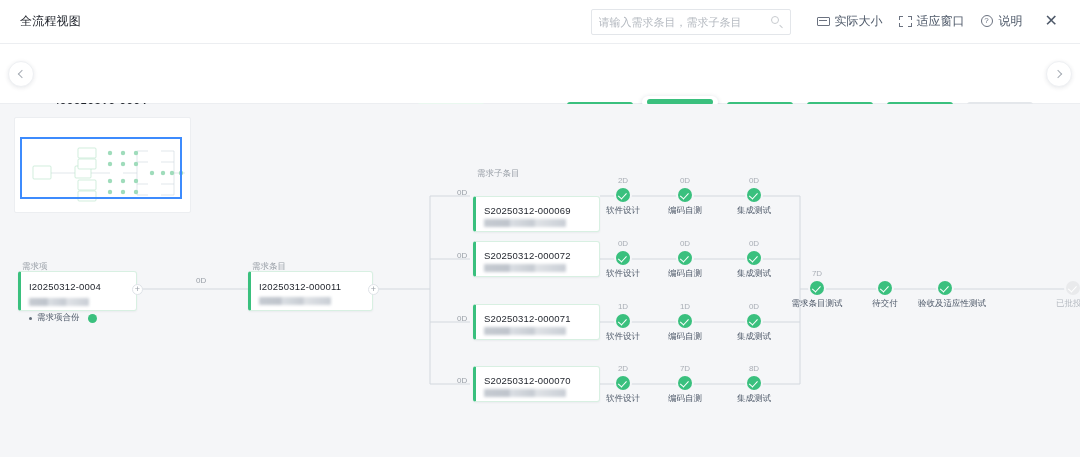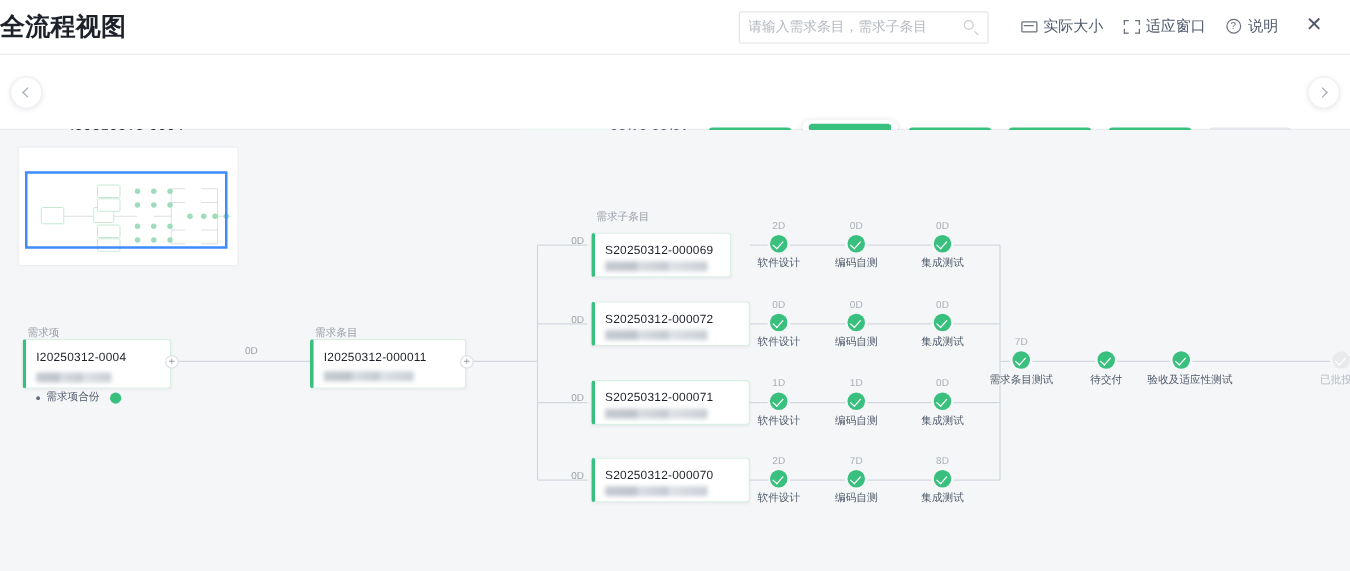--- a/index.html
+++ b/index.html
@@ -12,21 +12,21 @@
   }
   .app { position:relative; width:1080px; height:457px; background:#f5f6f8; }
 
   
   .titlebar {
     position:absolute; left:0; top:0; width:1080px; height:44px;
     background:#ffffff; border-bottom:1px solid #eceef1;
     display:flex; align-items:center;
   }
   .title-text {
-    font-size:20px; font-weight:bold; color:#1d2129;
+    margin-left:20px; font-size:12px; font-weight:normal; color:#1d2129;
     letter-spacing:.2px;
   }
   .tb-right {
     margin-left:auto; display:flex; align-items:center; height:100%;
     padding-right:16px; gap:0;
   }
   .searchbox {
     width:200px; height:26px; border:1px solid #e3e6ea; background:#fff;
     border-radius:2px; display:flex; align-items:center; padding:0 7px;
     margin-right:18px;
@@ -354,21 +354,21 @@
       <div class="node-label" style="left:252px; top:157px;">需求条目</div>
       <div class="node" style="left:248px; top:167px; width:125px; height:40px;">
         <div class="nid">I20250312-000011</div>
         <div class="nblur" style="width:72px; top:25px;"></div>
       </div>
       <div class="plus" style="left:368px; top:180px;">+</div>
 
       <div class="node-label" style="left:477px; top:64px;">需求子条目</div>
 
       <div class="edge-lbl" style="left:457px; top:84px;">0D</div>
-      <div class="node" style="left:473px; top:82px; width:112px; height:36px;">
+      <div class="node" style="left:473px; top:92px; width:127px; height:36px;">
         <div class="nid" style="top:8px;">S20250312-000069</div>
         <div class="nblur" style="width:82px; top:22px;"></div>
       </div>
       <div class="milestone" style="left:596px; top:72px;">
         <div class="dur">2D</div>
         <div class="ck"></div>
         <div class="mlbl">软件设计</div>
       </div>
       <div class="milestone" style="left:658px; top:72px;">
         <div class="dur">0D</div>

